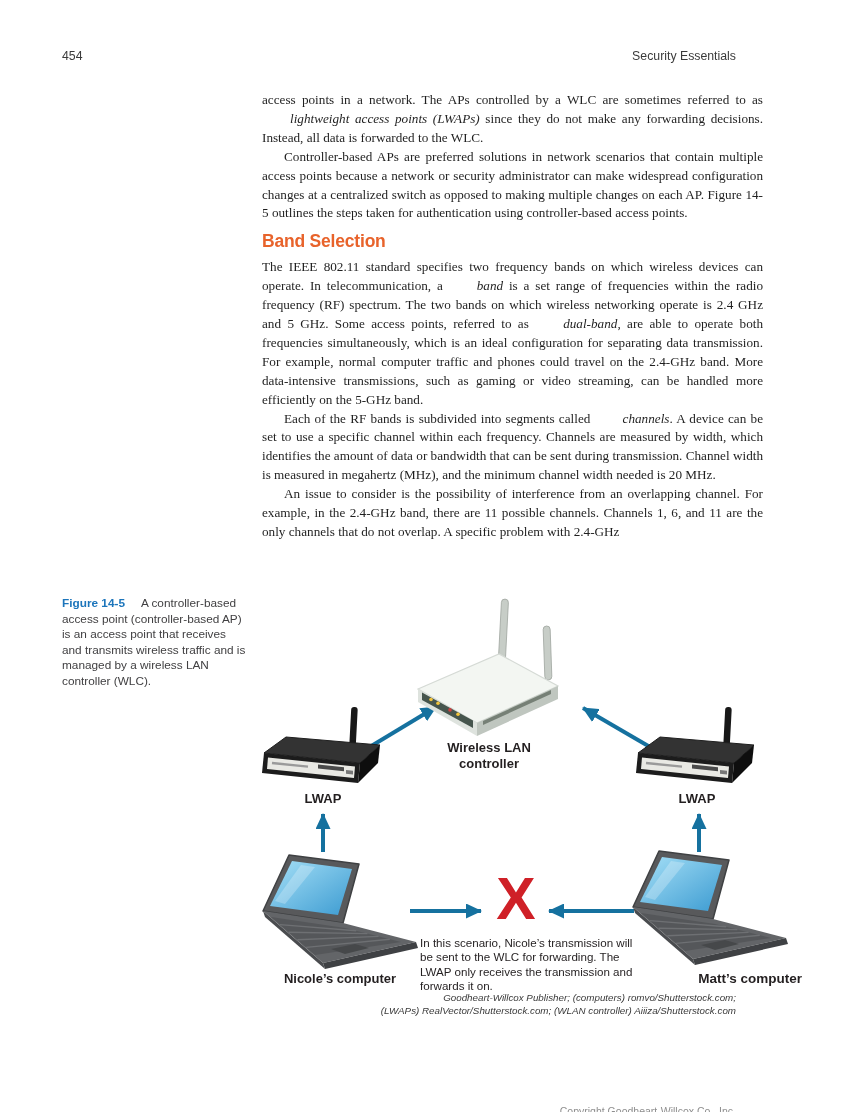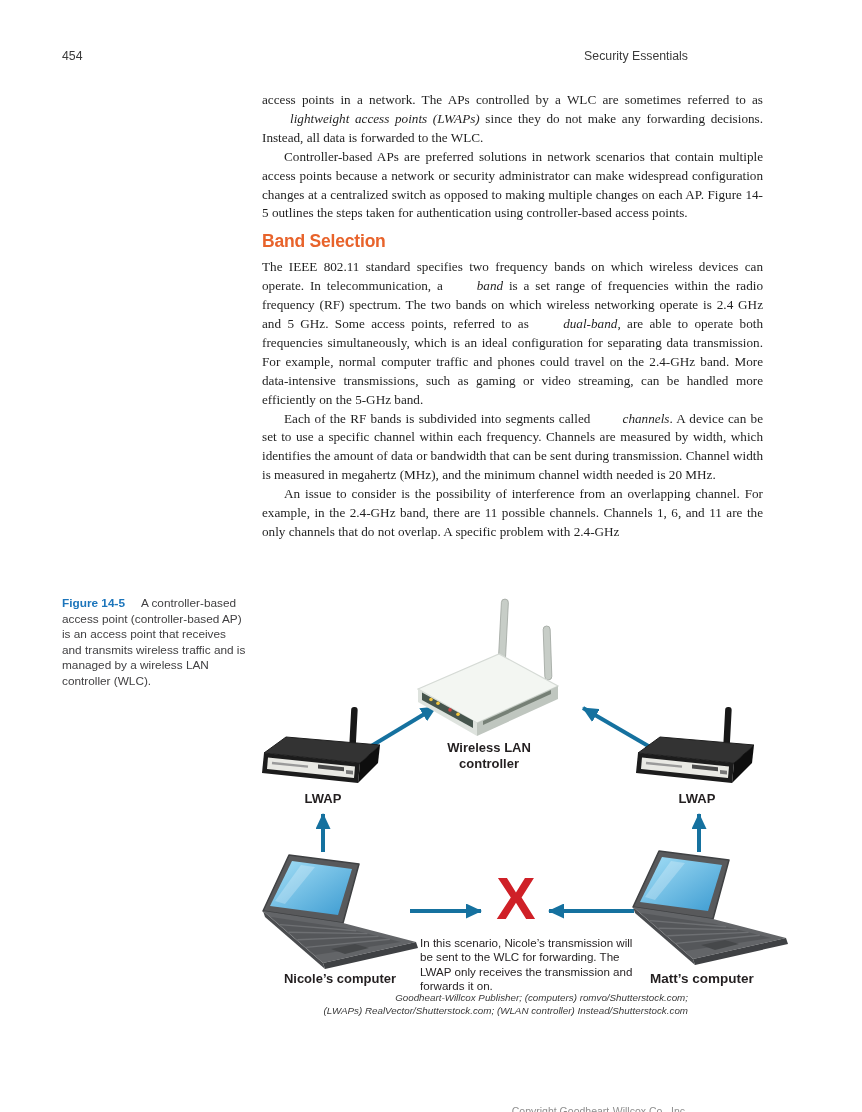--- a/index.html
+++ b/index.html
@@ -1,17 +1,17 @@
 <!DOCTYPE html>
 <html style="--heading-color: #e8632b; --fig-label-color: #1c75bb; --arrow-color: #15719f; --x-color: #cf2027;"><head>
 <meta charset="utf-8">
 <style>
   html,body{margin:0;padding:0;background:#ffffff;}
   .page{position:relative;width:788px;height:1112px;background:#ffffff;overflow:hidden;
-        font-family:"Liberation Sans",sans-serif;color:#231f20;}
+        font-family:"Liberation Sans",sans-serif;color:#231f20;padding-left:48px;}
   
   .pg-num{position:absolute;left:62px;top:49px;font-size:12.3px;color:#3b3b3b;}
   .run-head{position:absolute;right:100px;top:49px;font-size:12.3px;color:#3b3b3b;}
   
   .body-col{position:absolute;left:262px;top:91px;width:501px;text-align:justify;
             font-family:"Liberation Serif",serif;font-size:13.2px;line-height:18.9px;color:#1f1f1f;}
   .body-col p{margin:0;}
   .body-col p.indent{text-indent:22px;}
   .body-col em{margin-left:28px;}
   h2.section-heading{font-family:Liberation Sans, sans-serif;font-size:17.5px;font-weight:bold;
@@ -152,26 +152,26 @@
     <line x1="53.2" y1="98.4" x2="136.8" y2="90.2" stroke="#6e7073" stroke-width="1.4"></line>
     <polygon points="78,100 102,95 116,99 92,105" fill="#46484a"></polygon>
     <polygon points="70,114 163,93 165,99 72,120" fill="#3f4144"></polygon>
     <polygon points="10,62 70,114 72,120 12,68" fill="#4a4c4f"></polygon>
   </svg>
 
   <div class="dlabel" style="left:428px;top:740px;width:122px;">Wireless LAN controller</div>
   <div class="dlabel" style="left:273px;top:791px;width:100px;">LWAP</div>
   <div class="dlabel" style="left:647px;top:791px;width:100px;">LWAP</div>
   <div class="dlabel" style="left:240px;top:971px;width:200px;font-size:13px;">Nicole’s computer</div>
-  <div class="dlabel" style="left:602px;top:971px;width:200px;font-size:13.5px;">Matt’s computer</div>
+  <div class="dlabel" style="left:602px;top:971px;width:200px;font-size:13.5px;text-align:right;">Matt’s computer</div>
 
   <div class="x-mark">X</div>
 
   <div class="note">In this scenario, Nicole’s transmission will be sent to the WLC for forwarding. The LWAP only receives the transmission and forwards it on.</div>
 
   <div class="credits" id="credits">
       <div>Goodheart-Willcox Publisher; (computers) romvo/Shutterstock.com;</div>
-      <div>(LWAPs) RealVector/Shutterstock.com; (WLAN controller) Instead/Shutterstock.com</div>
+      <div>(LWAPs) RealVector/Shutterstock.com; (WLAN controller) Aiiiza/Shutterstock.com</div>
     </div>
 
   <div class="copyright">Copyright Goodheart-Willcox Co., Inc.</div>
 
 </div>
 
 </body></html>

